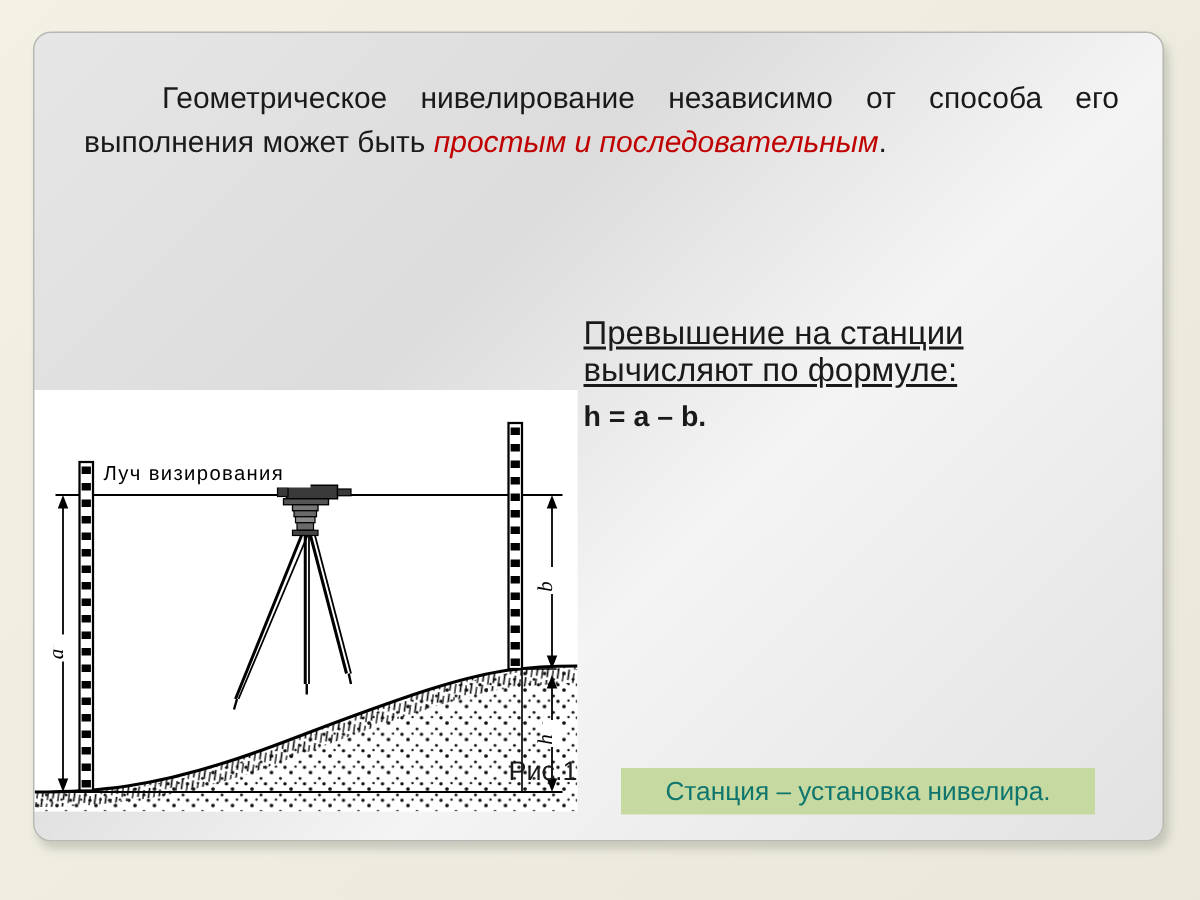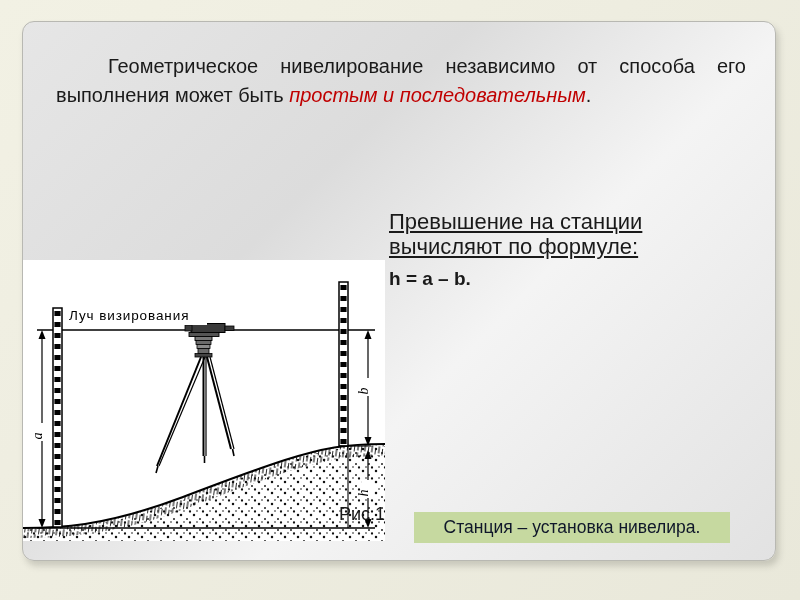--- a/index.html
+++ b/index.html
@@ -108,21 +108,21 @@
     position: absolute;
     left: 391px;
     top: 490px;
     width: 316px;
     height: 31px;
     background: #C6D9A0;
     display: flex;
     align-items: center;
     justify-content: center;
     font-size: 17.5px;
-    color: #0f172a;
+    color: #0f766e;
   }
 </style>
 </head>
 <body>
 
 <div id="slide">
 
   <div id="content-panel">
 
     <div id="prose">

